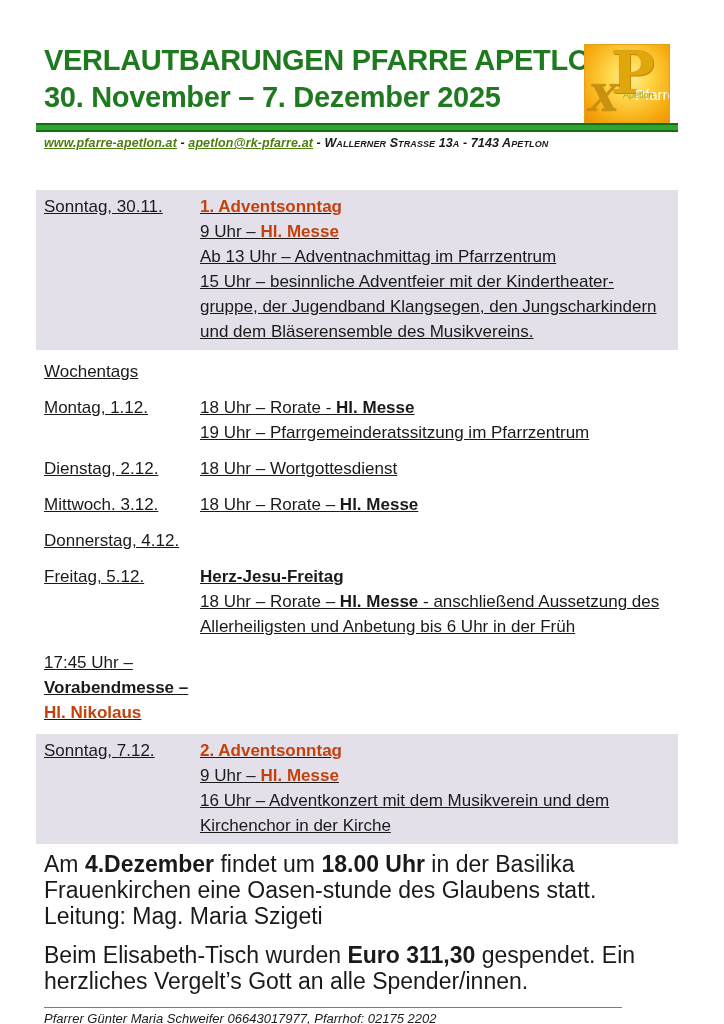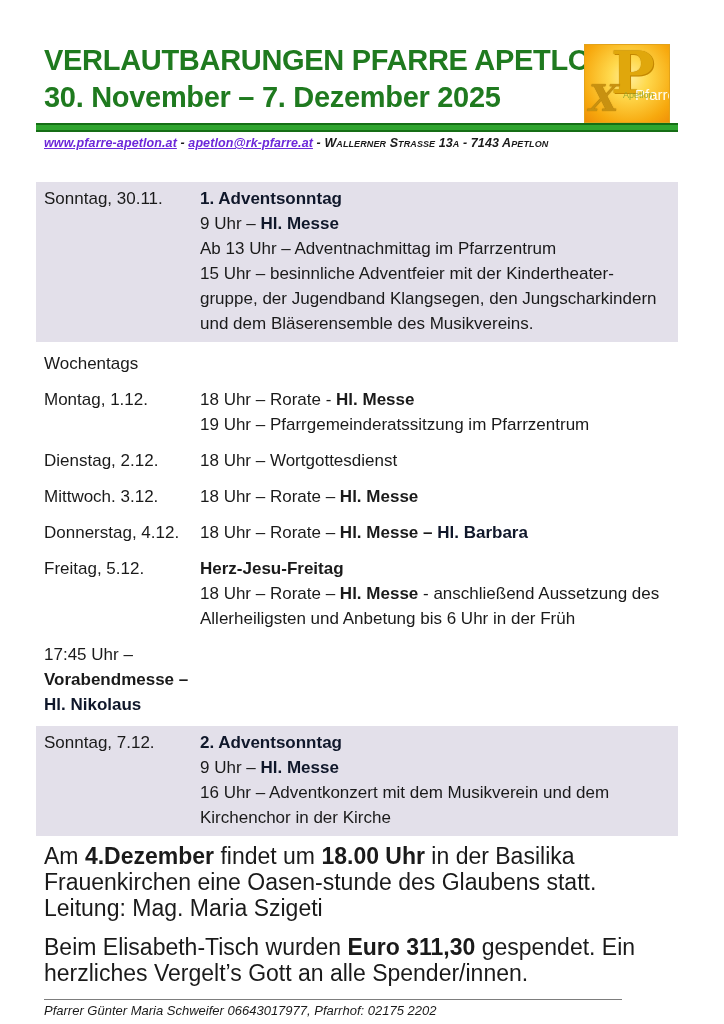--- a/index.html
+++ b/index.html
@@ -35,33 +35,33 @@
   .logo .lname2{position:absolute;left:38px;top:45px;font-size:9px;color:#9aa82e;}
 
   .band{
     height:9px;width:642px;margin-top:7px;
     background:linear-gradient(to bottom,#156e15 0 2px,#2fa52f 2px 7px,#156e15 7px 9px);
   }
   .contact{
     padding:4px 0 0 8px;font-size:12.5px;font-style:italic;font-weight:600;
     color:#1a1a1a;letter-spacing:0.1px;
   }
-  .contact a{color:#6d28d9;text-decoration:underline;}
+  .contact a{color:#4d7c0f;text-decoration:underline;}
   .addr{font-variant:small-caps;}
 
   
-  .schedule{margin-top:32px;width:642px;}
+  .schedule{margin-top:40px;width:642px;text-decoration:underline;}
   .row{
     display:grid;grid-template-columns:156px 1fr;
     padding:2px 8px;margin-bottom:7px;
   }
   .row.hl{background:#e3e0ea;padding-top:4px;padding-bottom:6px;}
   .day,.line{font-size:17px;line-height:25px;}
   .b{font-weight:bold;}
-  .red{color:#0f172a;}
+  .red{color:#c2410c;}
 
   
   .notes{width:642px;margin-top:4px;}
   .notes p{margin:0 0 13px;padding:0 0 0 8px;font-size:23px;line-height:26px;}
 
   
   .footer{padding-left:8px;}
   .footer-rule{border:none;border-top:1.5px solid #7d7d7d;width:578px;margin:8px 0 3px;}
   .footer-text{font-size:13px;font-style:italic;color:#1a1a1a;}
 </style>
@@ -114,23 +114,20 @@
         </div>
       </div>
       <div class="row">
         <div class="day">Mittwoch. 3.12.</div>
         <div class="details">
           <div class="line"><span>18 Uhr – Rorate – </span><span class="b">Hl. Messe</span></div>
         </div>
       </div>
       <div class="row">
         <div class="day">Donnerstag, 4.12.</div>
-        <div class="details">
-          <div class="line"><span>18 Uhr – Rorate – </span><span class="b">Hl. Messe</span><span class="b"> – </span><span class="b red">Hl. Barbara</span></div>
-        </div>
       </div>
       <div class="row">
         <div class="day">Freitag, 5.12.</div>
         <div class="details">
           <div class="line"><span class="b">Herz-Jesu-Freitag</span></div>
           <div class="line"><span>18 Uhr – Rorate – </span><span class="b">Hl. Messe</span><span> - anschließend Aussetzung des Allerheiligsten und Anbetung bis 6 Uhr in der Früh</span></div>
         </div>
       </div>
       <div class="row">
         <div class="details">

